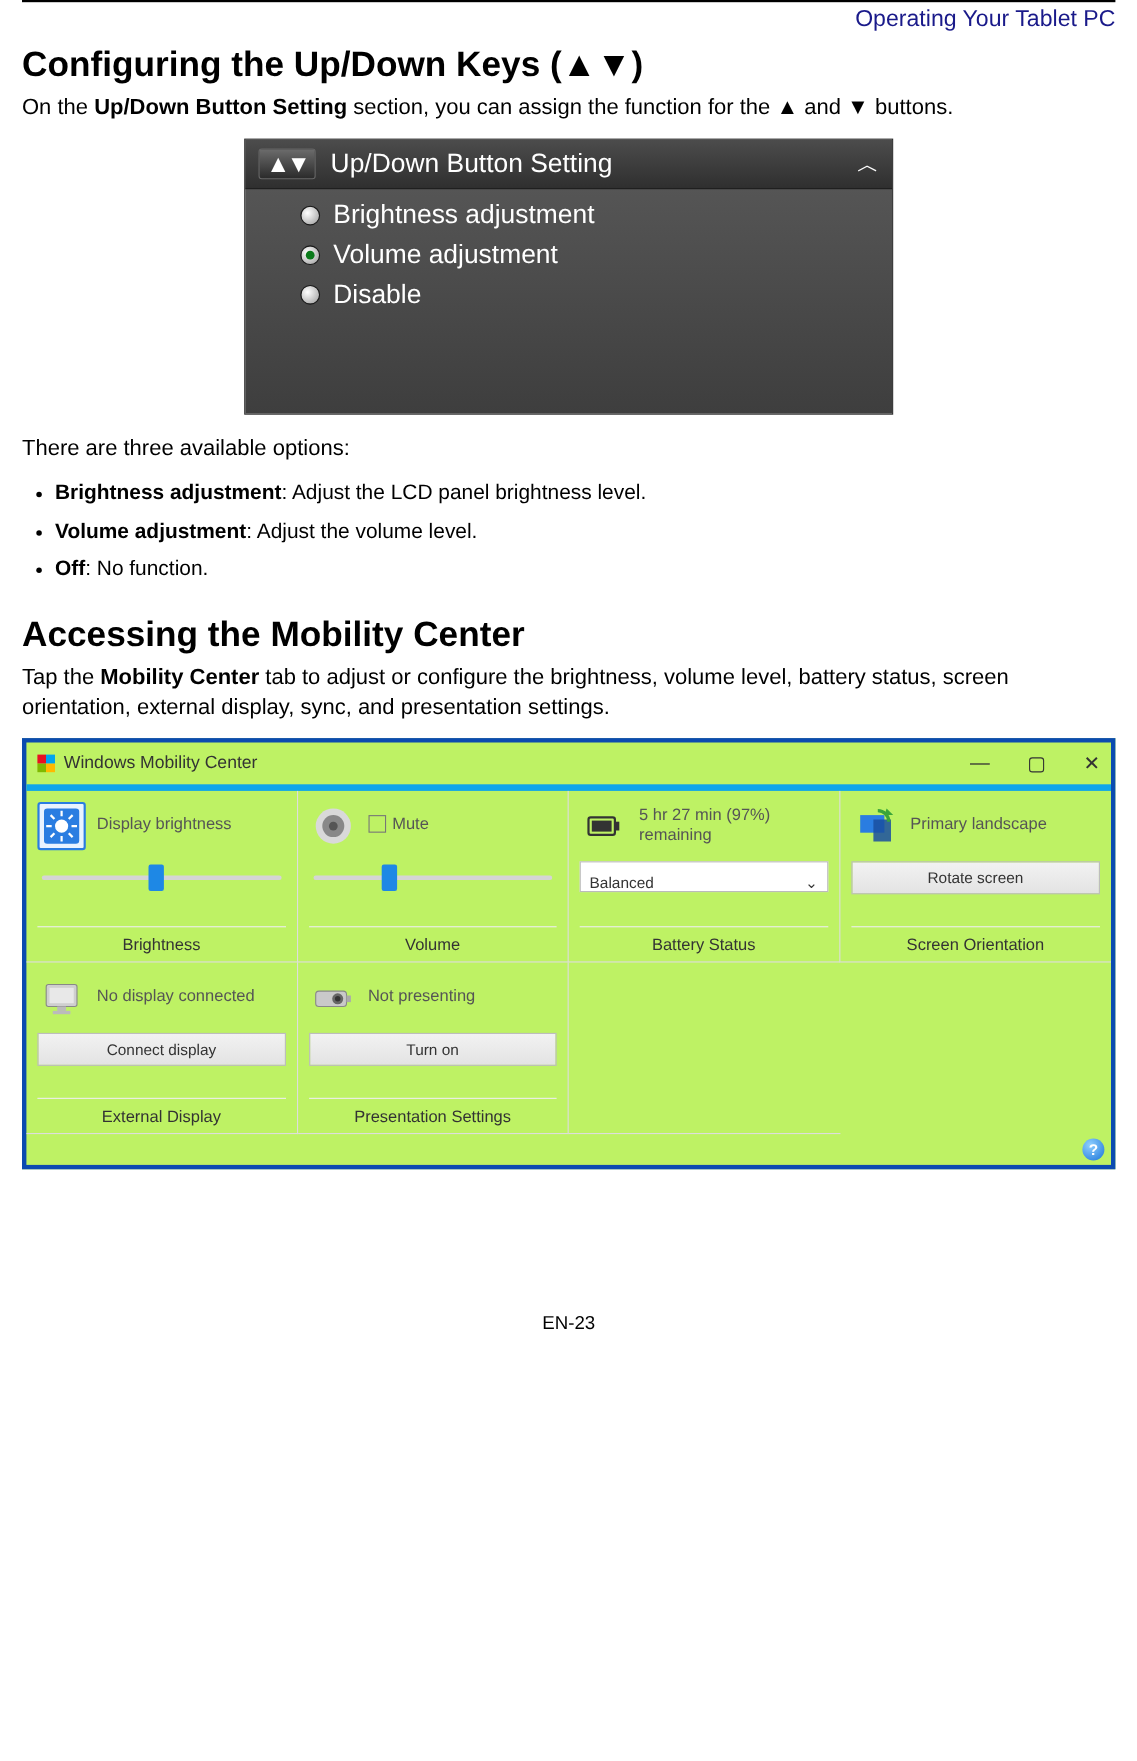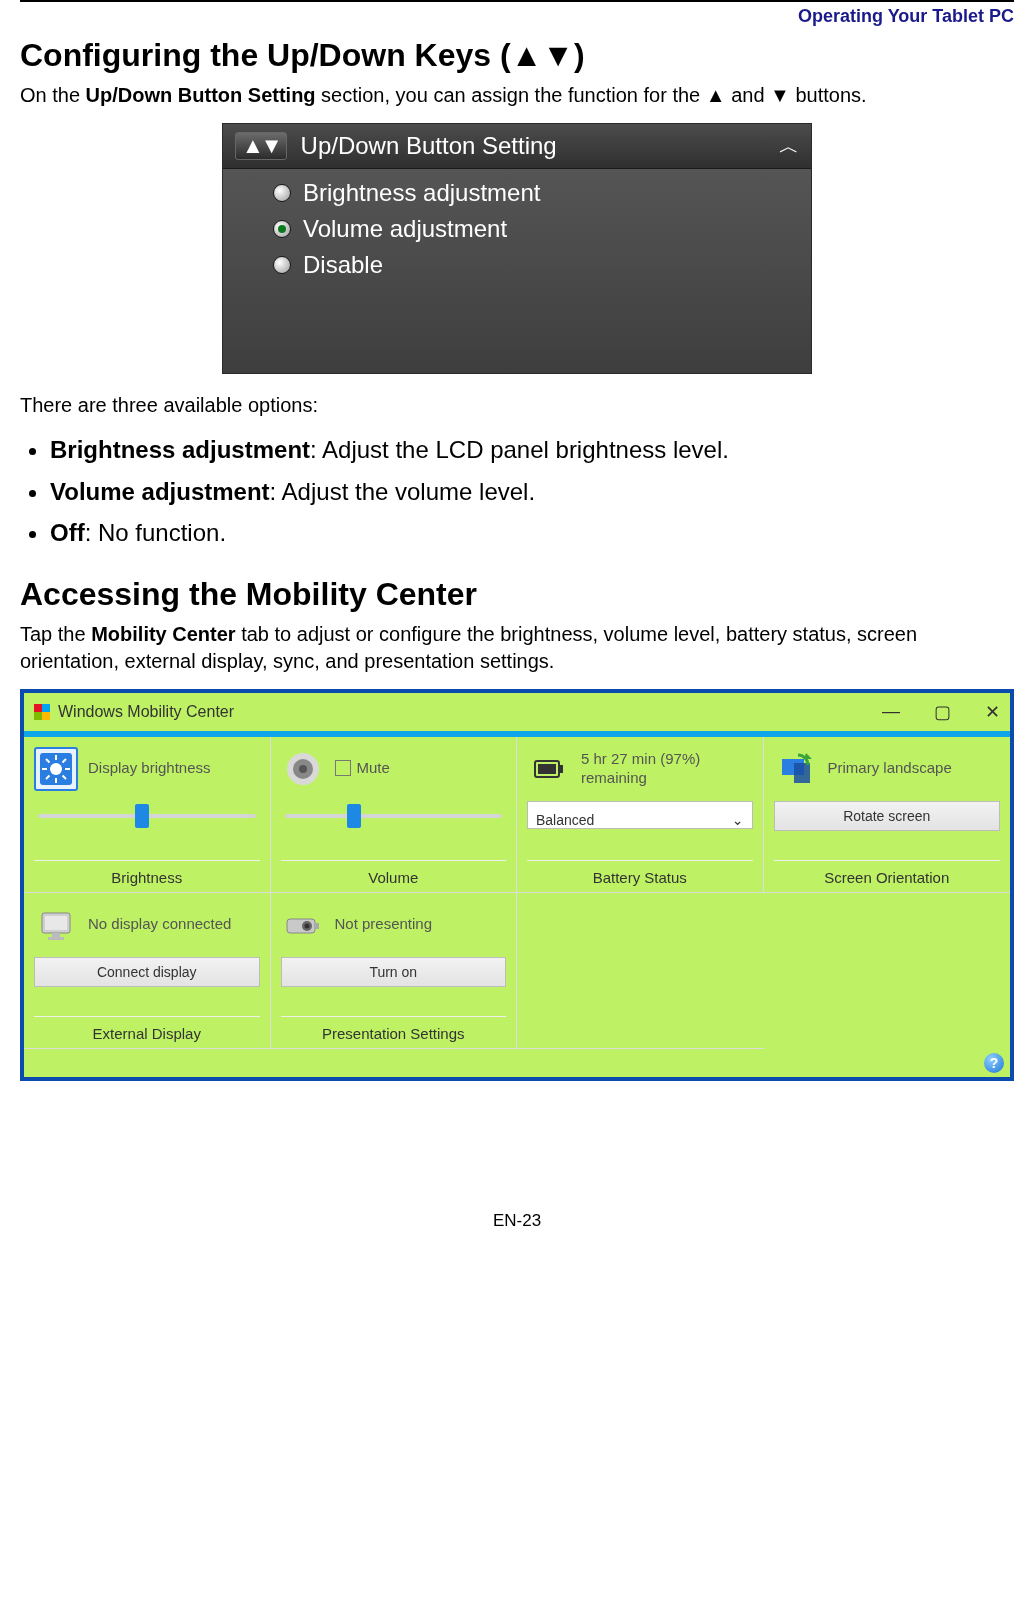--- a/index.html
+++ b/index.html
@@ -12,23 +12,23 @@
     background: #fff;
     width: 1034px;
   }
   .page {
     padding: 0 20px 20px 20px;
   }
   .site-header {
     border-top: 2px solid #000;
     padding-top: 4px;
     text-align: right;
-    font-weight: bold;
+    font-weight: normal;
     color: #1a1a8a;
-    font-size: 18px;
+    font-size: 21px;
     margin-bottom: 10px;
   }
   h1 {
     font-size: 32px;
     font-weight: bold;
     margin: 10px 0 8px 0;
   }
   .body-text {
     font-size: 20px;
     line-height: 1.35;
@@ -92,21 +92,21 @@
     border-radius: 50%;
     background: #0a7a1a;
   }
   
   ul.opts {
     margin: 6px 0 26px 0;
     padding-left: 30px;
   }
   ul.opts li {
     margin: 8px 0;
-    font-size: 24px;
+    font-size: 19px;
     line-height: 1.4;
   }
   
   .mc-window {
     border: 4px solid #0b4bb0;
     background: #bef264;
     margin-top: 6px;
     position: relative;
   }
   .mc-titlebar {

